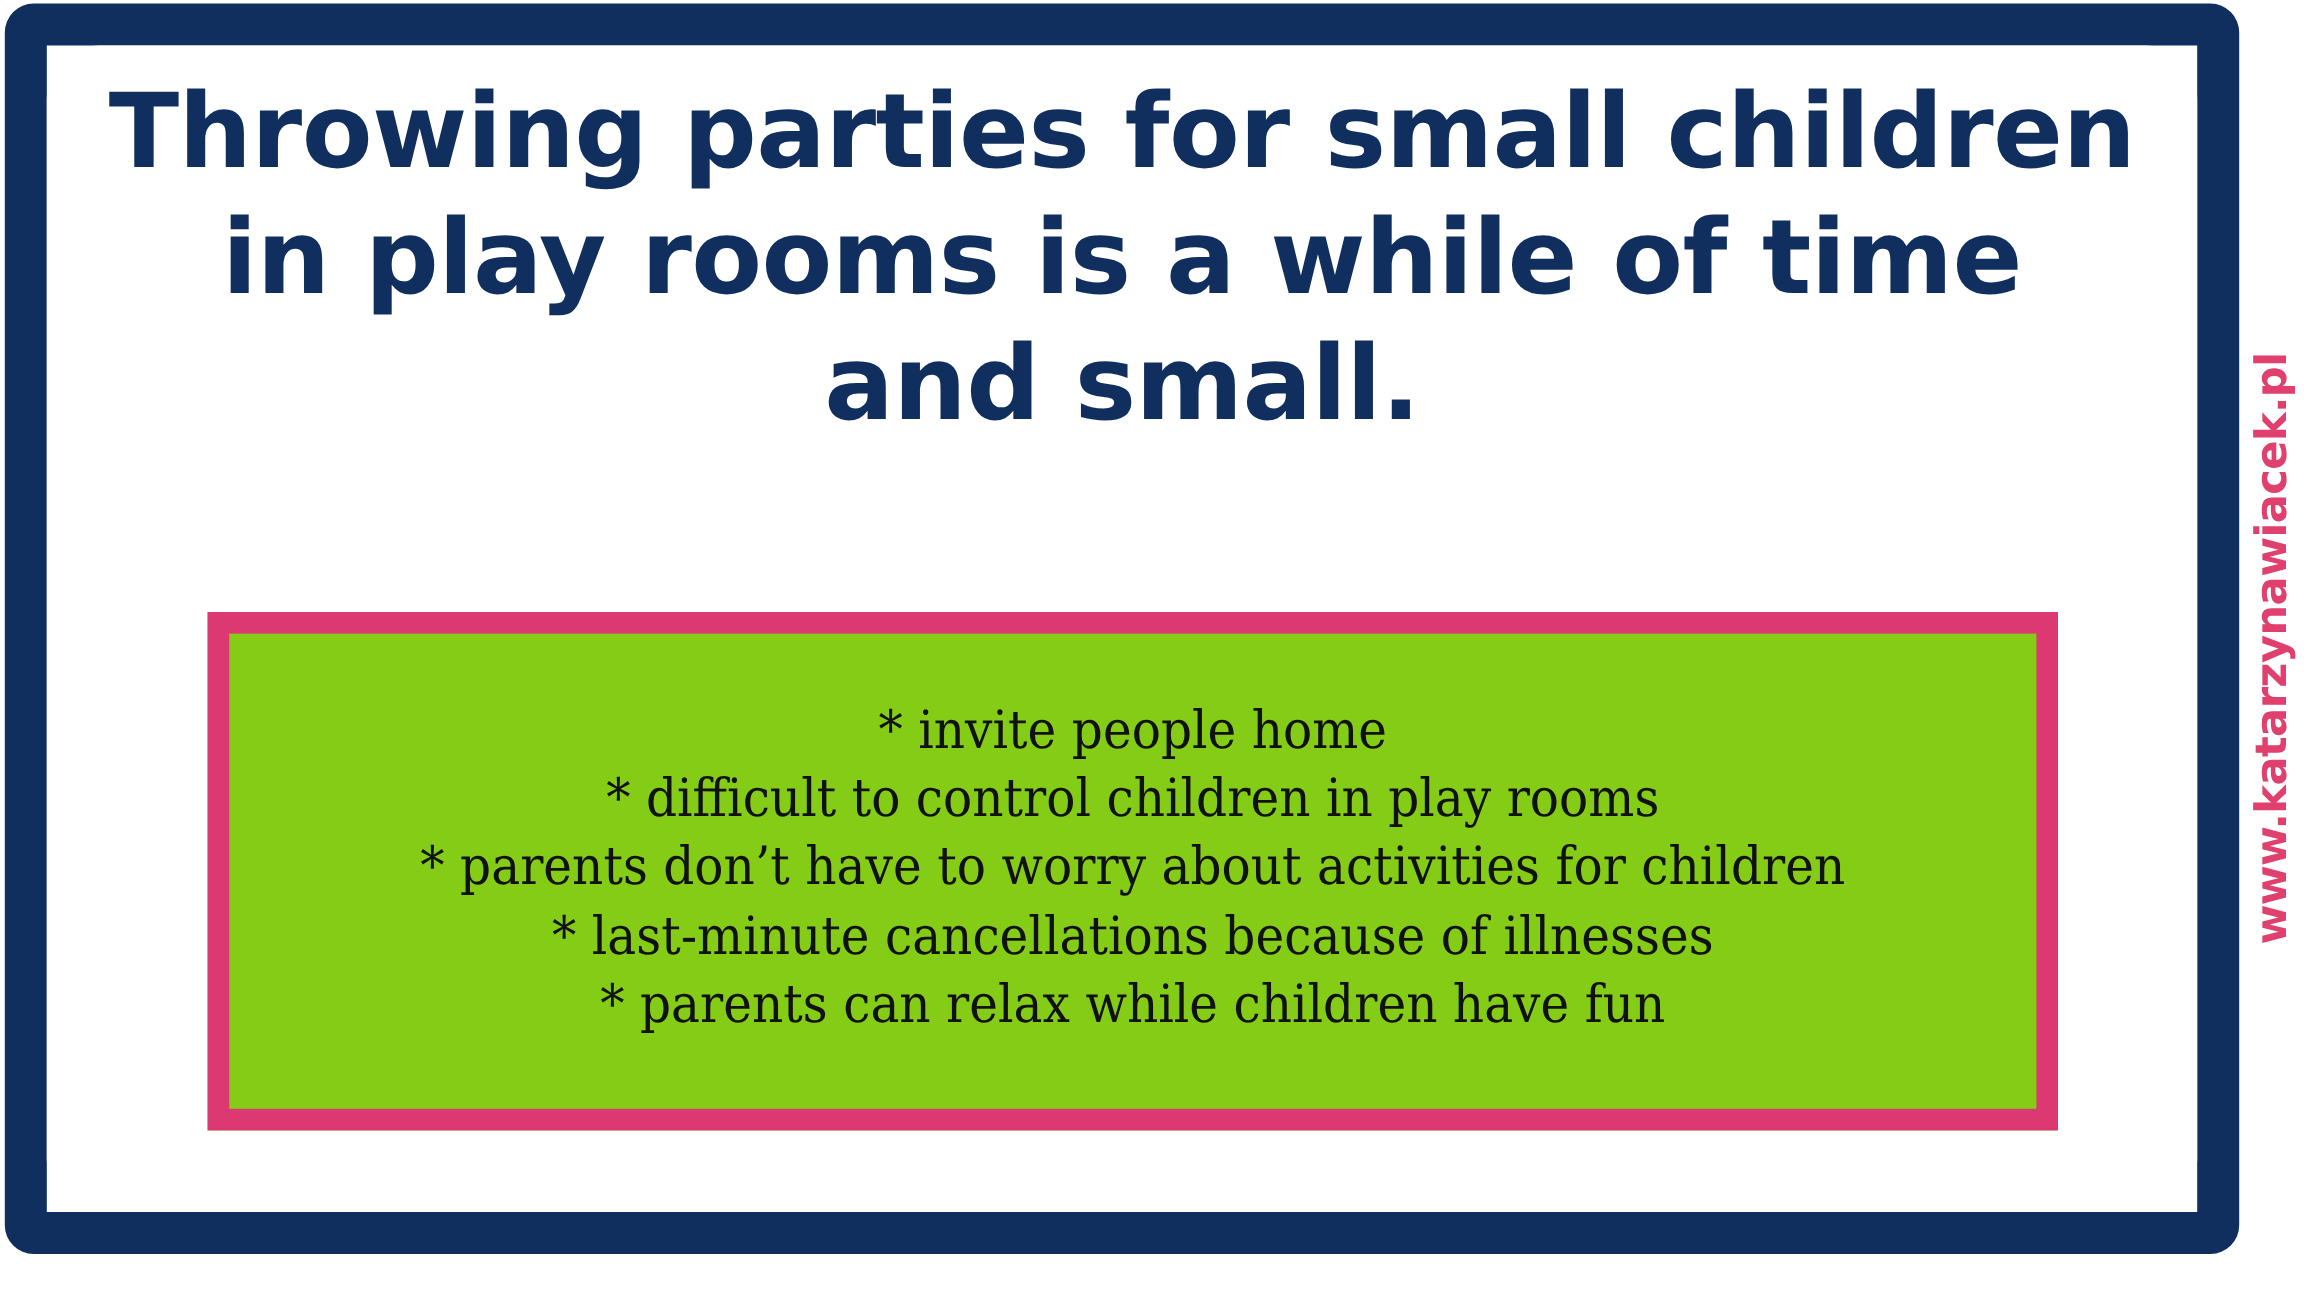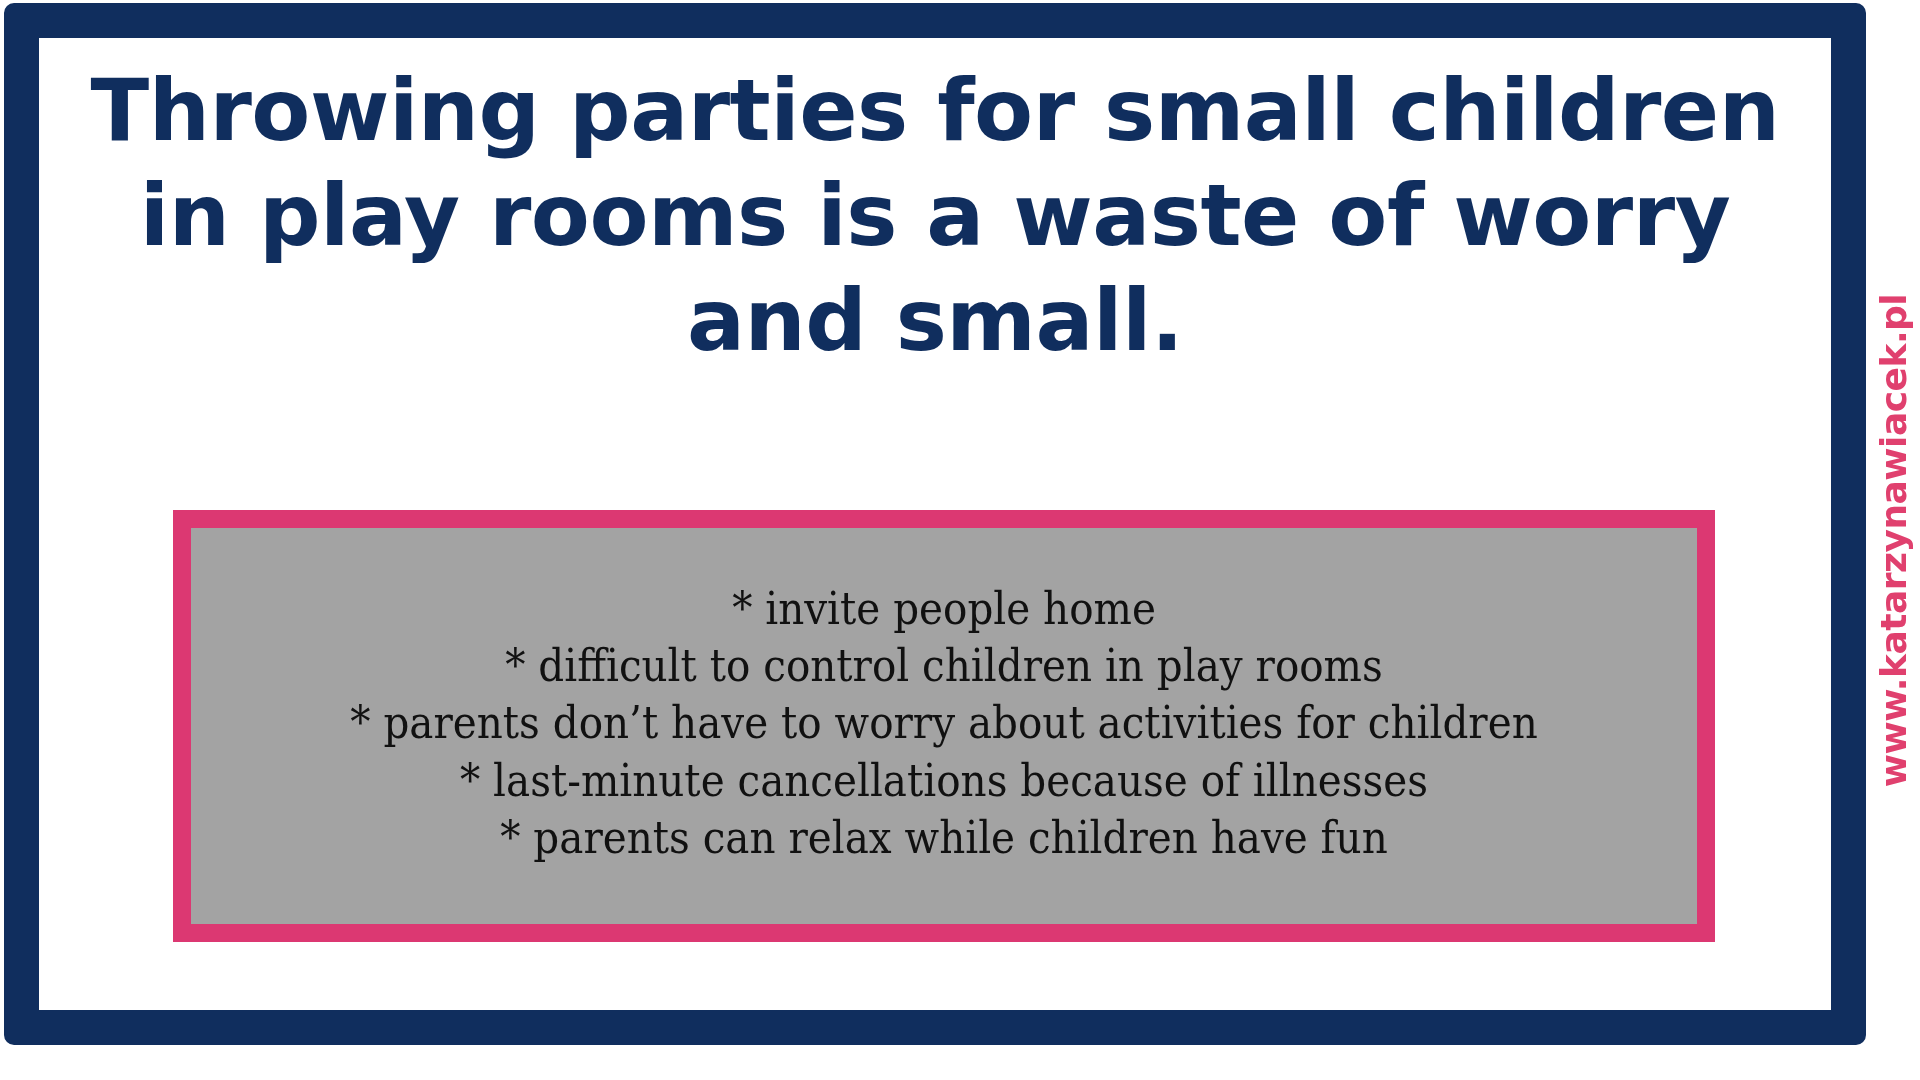--- a/index.html
+++ b/index.html
@@ -23,21 +23,21 @@
 
   
   #card-frame {
     position: absolute;
     left: 4px;
     top: 3px;
     width: 1862px;
     height: 1042px;
     box-sizing: border-box;
     border: 35px solid #102E5E;
-    border-radius: 10px;
+    border-radius: 24px;
     background: #ffffff;
   }
 
   #card-inner {
     position: absolute;
     left: 0;
     top: 0;
     right: 0;
     bottom: 0;
     background: #ffffff;
@@ -67,21 +67,21 @@
 
   
   #bullet-box {
     position: absolute;
     left: 134px;
     top: 472px;
     width: 1542px;
     height: 432px;
     box-sizing: border-box;
     border: 18px solid #DC3872;
-    background: #a3a3a3;
+    background: #84cc16;
   }
 
   #bullet-list {
     position: absolute;
     left: 0;
     top: 0;
     right: 0;
     bottom: 0;
     display: flex;
     flex-direction: column;
@@ -131,21 +131,21 @@
 </head>
 <body>
 
 <div id="canvas">
 
   <div id="card-frame">
     <div id="card-inner">
 
       <div id="headline">
         <span class="hl-line">Throwing parties for small children</span>
-        <span class="hl-line">in play rooms is a waste of worry</span>
+        <span class="hl-line">in play rooms is a while of time</span>
         <span class="hl-line">and small.</span>
       </div>
 
       <div id="bullet-box">
         <div id="bullet-list">
           <span class="bullet-line">* invite people home</span>
           <span class="bullet-line">* difficult to control children in play rooms</span>
           <span class="bullet-line">* parents don’t have to worry about activities for children</span>
           <span class="bullet-line">* last-minute cancellations because of illnesses</span>
           <span class="bullet-line">* parents can relax while children have fun</span>

